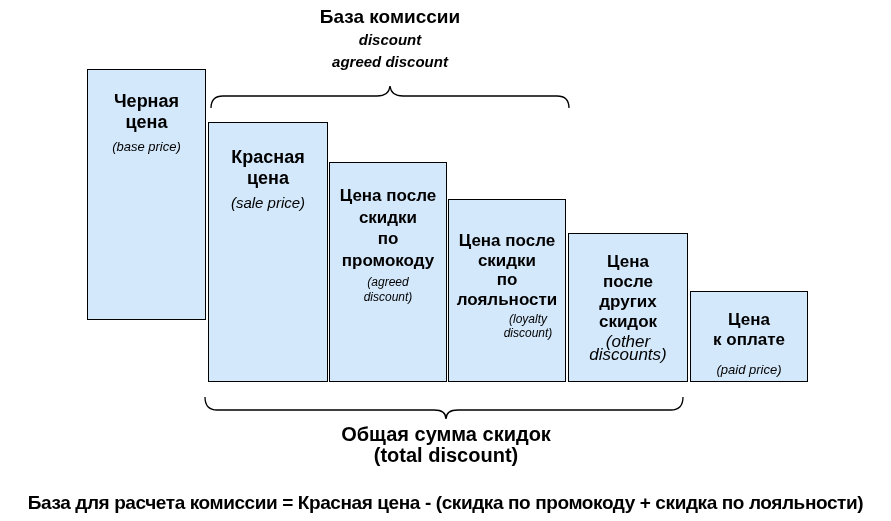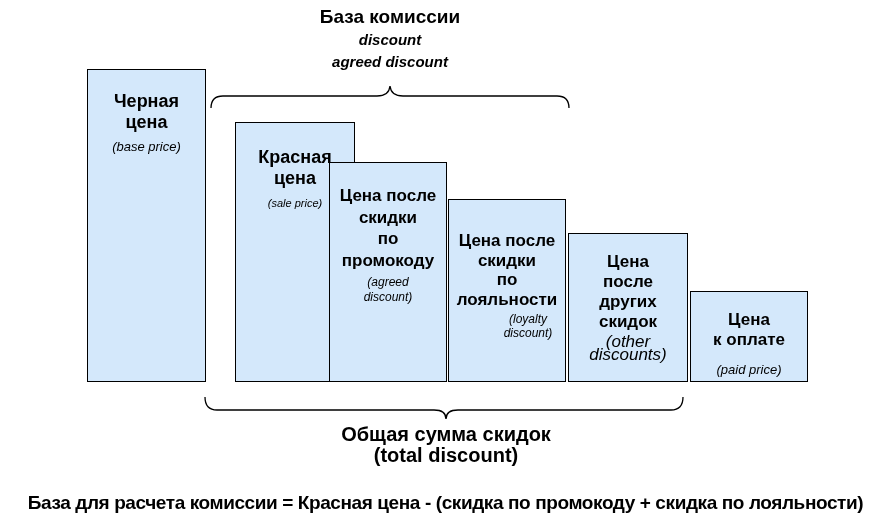--- a/index.html
+++ b/index.html
@@ -59,27 +59,27 @@
     text-align: center;
   }
   .bar-label {
     font-weight: bold;
     white-space: pre-line;
   }
   .bar-sublabel {
     white-space: pre-line;
     font-style: italic;
   }
-  .b1 { left: 87px;  top: 69px;  width: 119px; height: 313px; padding-top: 21px; }
+  .b1 { left: 87px;  top: 69px;  width: 119px; height: 251px; padding-top: 21px; }
   .b1 .bar-label    { font-size: 18px; line-height: 21px; }
   .b1 .bar-sublabel { font-size: 13px; line-height: 16px; margin-top: 6px; }
 
-  .b2 { left: 208px; top: 122px; width: 120px; height: 260px; padding-top: 24px; margin-left: 27px; }
+  .b2 { left: 208px; top: 122px; width: 120px; height: 260px; padding-top: 24px; }
   .b2 .bar-label    { font-size: 18px; line-height: 21px; }
-  .b2 .bar-sublabel { font-size: 11px; line-height: 16px; margin-top: 6px; }
+  .b2 .bar-sublabel { font-size: 15px; line-height: 16px; margin-top: 6px; }
 
   .b3 { left: 329px; top: 162px; width: 118px; height: 220px; padding-top: 22px; }
   .b3 .bar-label    { font-size: 17px; line-height: 21.5px; }
   .b3 .bar-sublabel { font-size: 12px; line-height: 15px; margin-top: 4px; }
 
   .b4 { left: 448px; top: 199px; width: 118px; height: 183px; padding-top: 31px; }
   .b4 .bar-label    { font-size: 17px; line-height: 19.5px; }
   .b4 .bar-sublabel { font-size: 12px; line-height: 13.5px; margin-top: 4px; margin-left: 42px; }
 
   .b5 { left: 568px; top: 233px; width: 120px; height: 149px; padding-top: 18px; }

